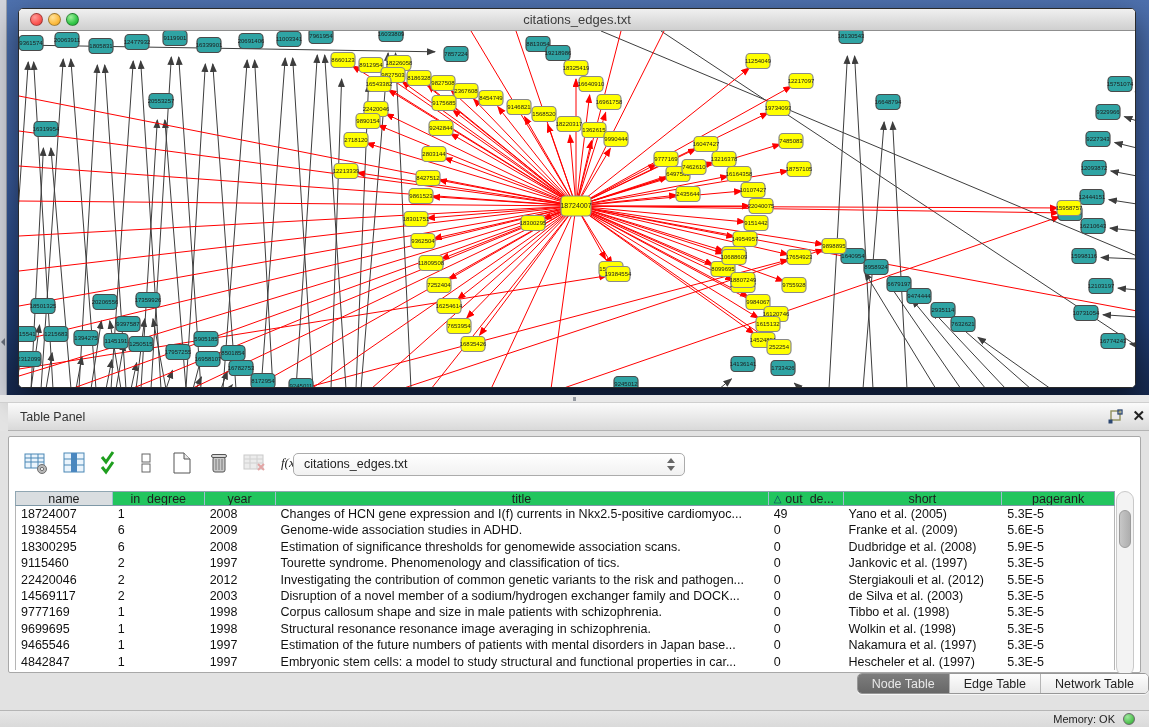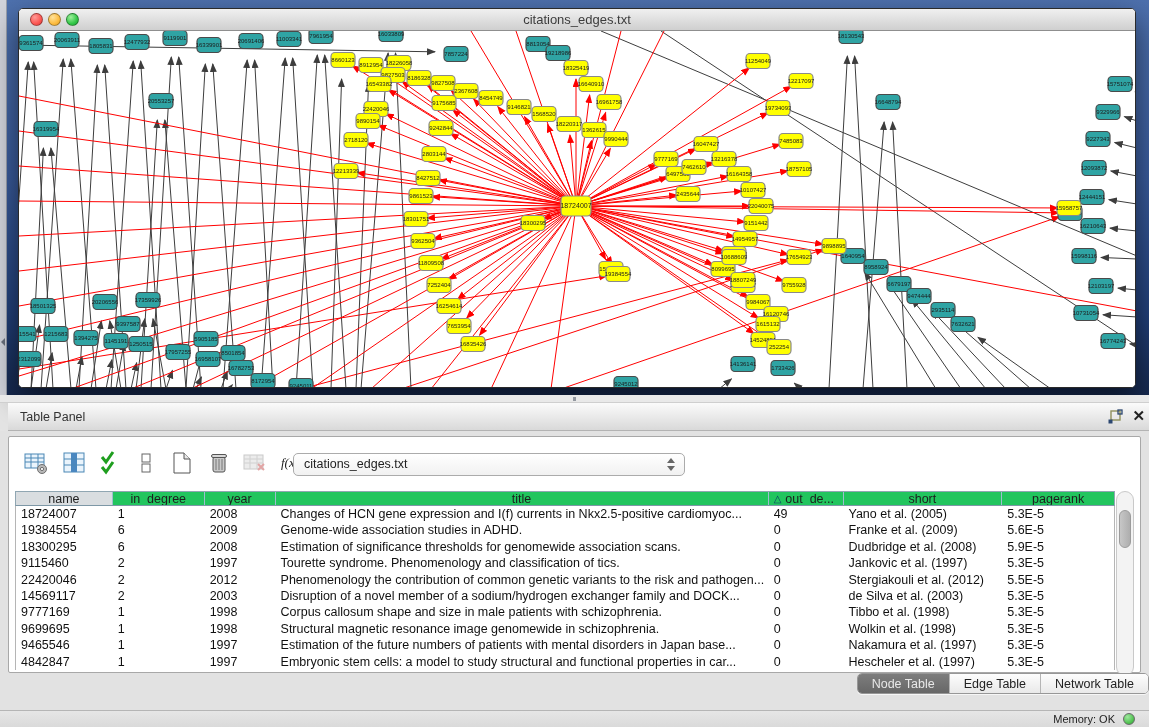--- a/index.html
+++ b/index.html
@@ -902,21 +902,21 @@
               <div class="td c2">1997</div>
               <div class="td c3">Tourette syndrome. Phenomenology and classification of tics.</div>
               <div class="td c4">0</div>
               <div class="td c5">Jankovic et al. (1997)</div>
               <div class="td c6">5.3E-5</div>
             </div>
             <div class="tr">
               <div class="td c0">22420046</div>
               <div class="td c1">2</div>
               <div class="td c2">2012</div>
-              <div class="td c3">Phenomenology the contribution of common genetic variants to the risk and pathogen...</div>
+              <div class="td c3">Investigating the contribution of common genetic variants to the risk and pathogen...</div>
               <div class="td c4">0</div>
               <div class="td c5">Stergiakouli et al. (2012)</div>
               <div class="td c6">5.5E-5</div>
             </div>
             <div class="tr">
               <div class="td c0">14569117</div>
               <div class="td c1">2</div>
               <div class="td c2">2003</div>
               <div class="td c3">Disruption of a novel member of a sodium/hydrogen exchanger family and DOCK...</div>
               <div class="td c4">0</div>
@@ -929,21 +929,21 @@
               <div class="td c2">1998</div>
               <div class="td c3">Corpus callosum shape and size in male patients with schizophrenia.</div>
               <div class="td c4">0</div>
               <div class="td c5">Tibbo et al. (1998)</div>
               <div class="td c6">5.3E-5</div>
             </div>
             <div class="tr">
               <div class="td c0">9699695</div>
               <div class="td c1">1</div>
               <div class="td c2">1998</div>
-              <div class="td c3">Structural magnetic resonance image genomewide in schizophrenia.</div>
+              <div class="td c3">Structural resonance resonance image averaging in schizophrenia.</div>
               <div class="td c4">0</div>
               <div class="td c5">Wolkin et al. (1998)</div>
               <div class="td c6">5.3E-5</div>
             </div>
             <div class="tr">
               <div class="td c0">9465546</div>
               <div class="td c1">1</div>
               <div class="td c2">1997</div>
               <div class="td c3">Estimation of the future numbers of patients with mental disorders in Japan base...</div>
               <div class="td c4">0</div>

